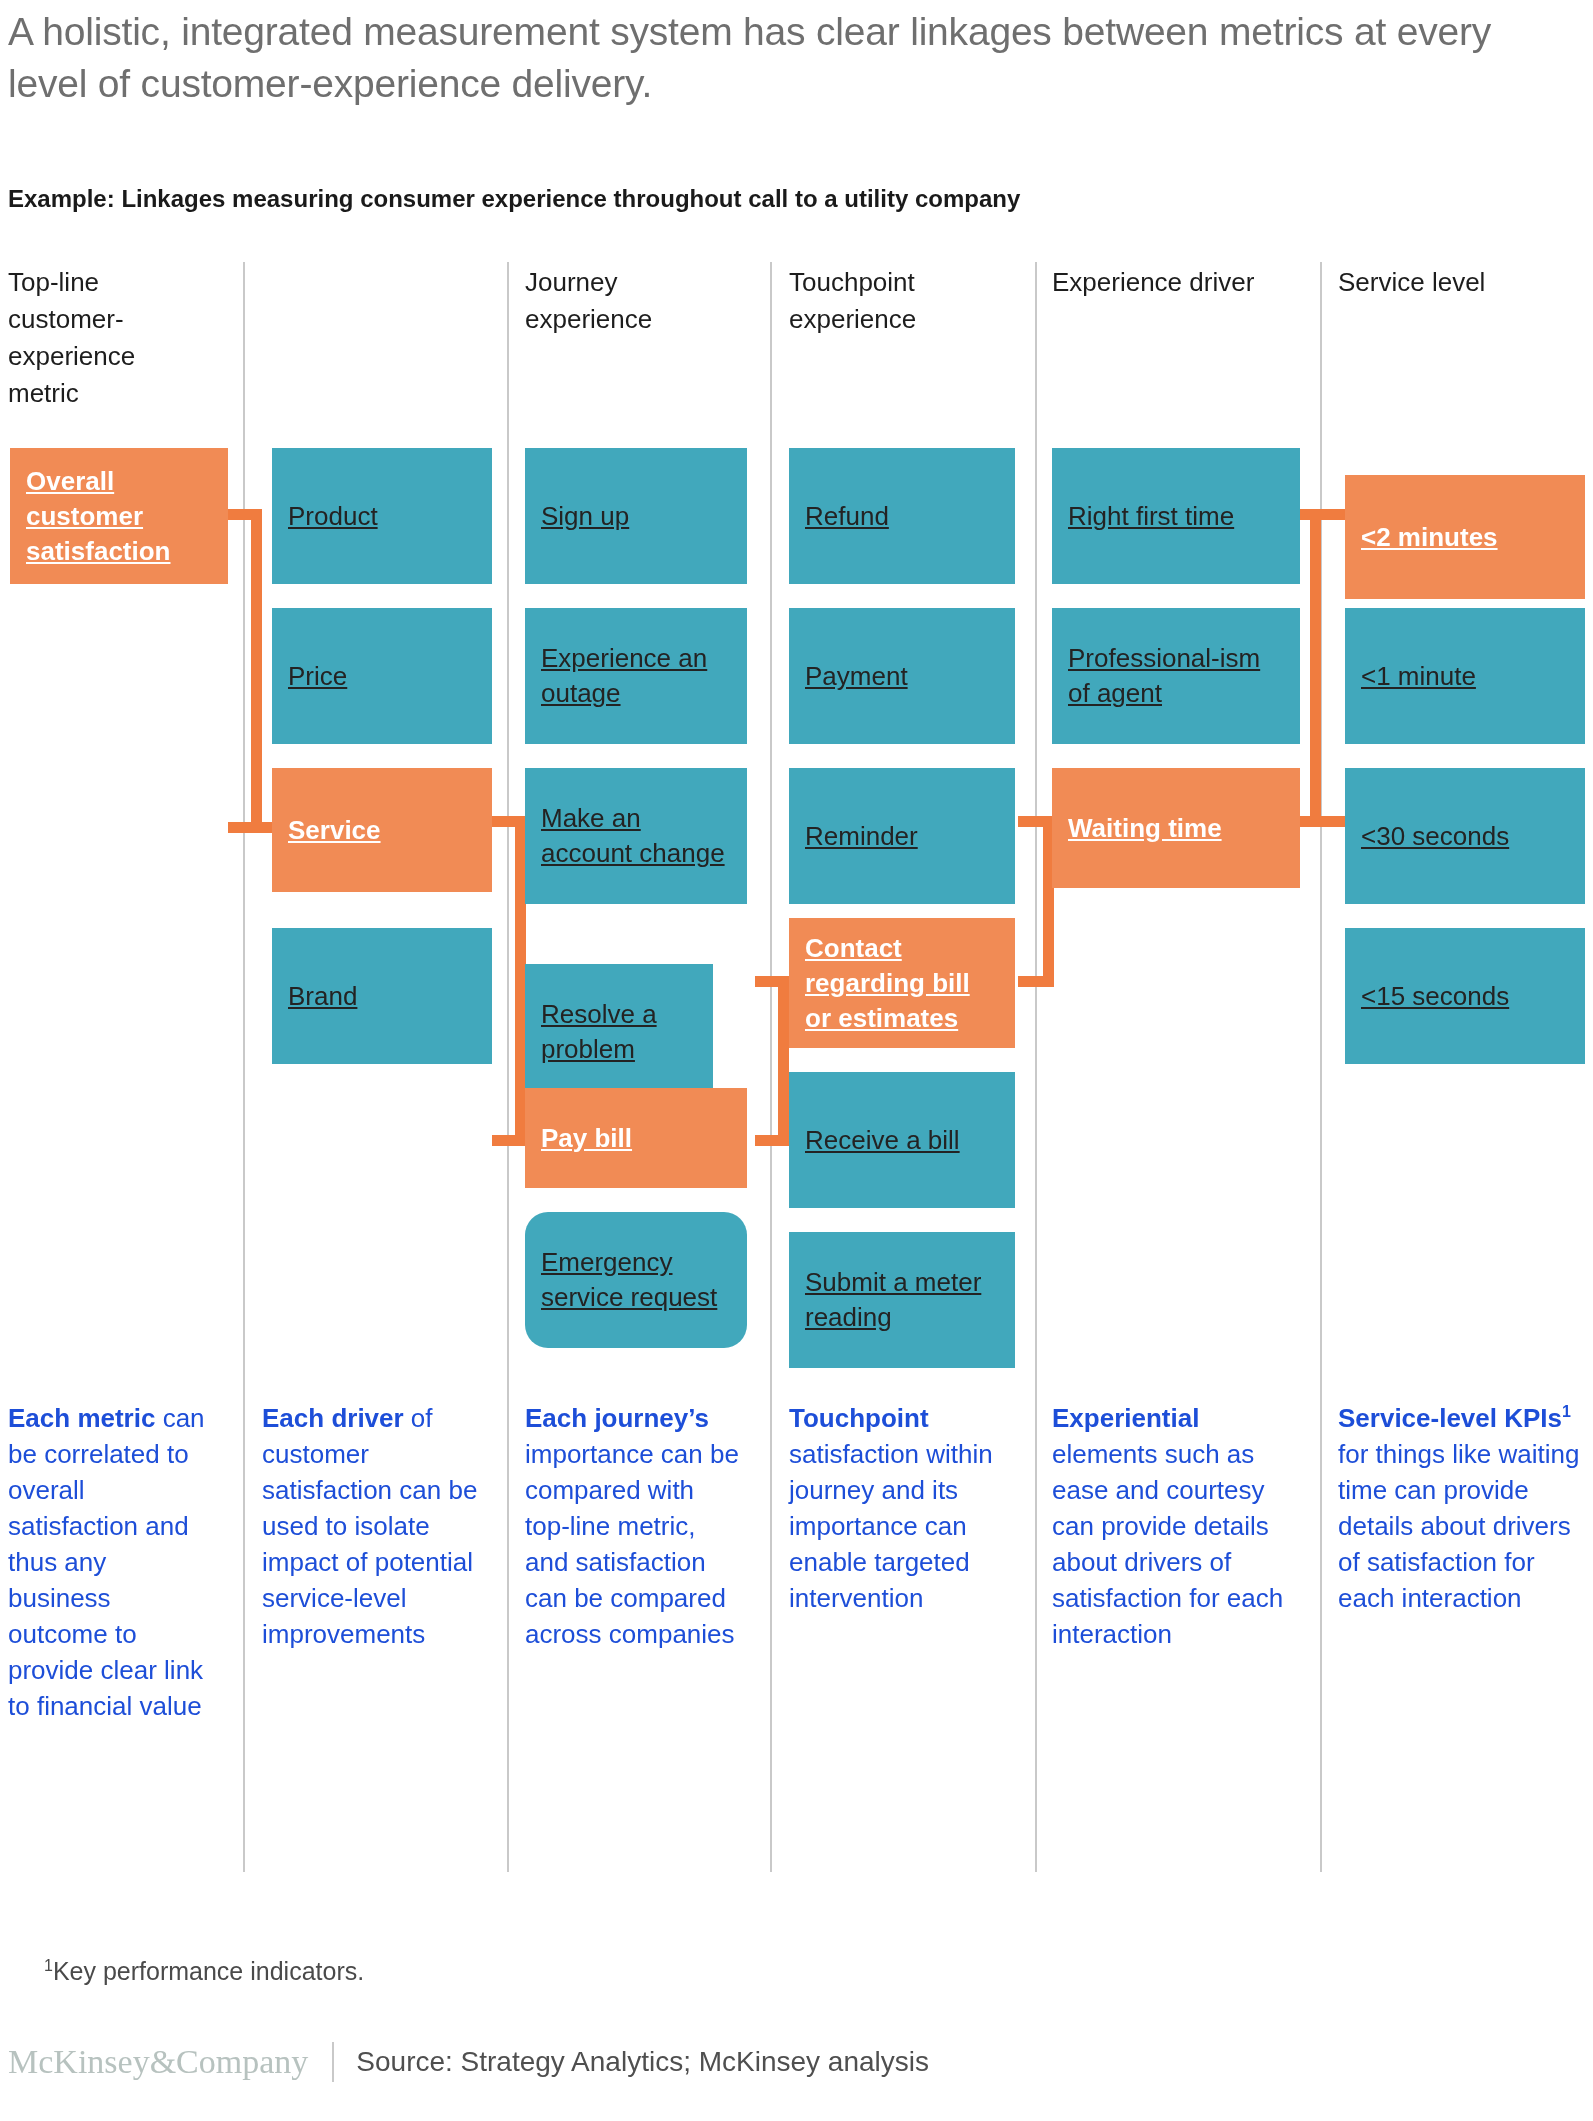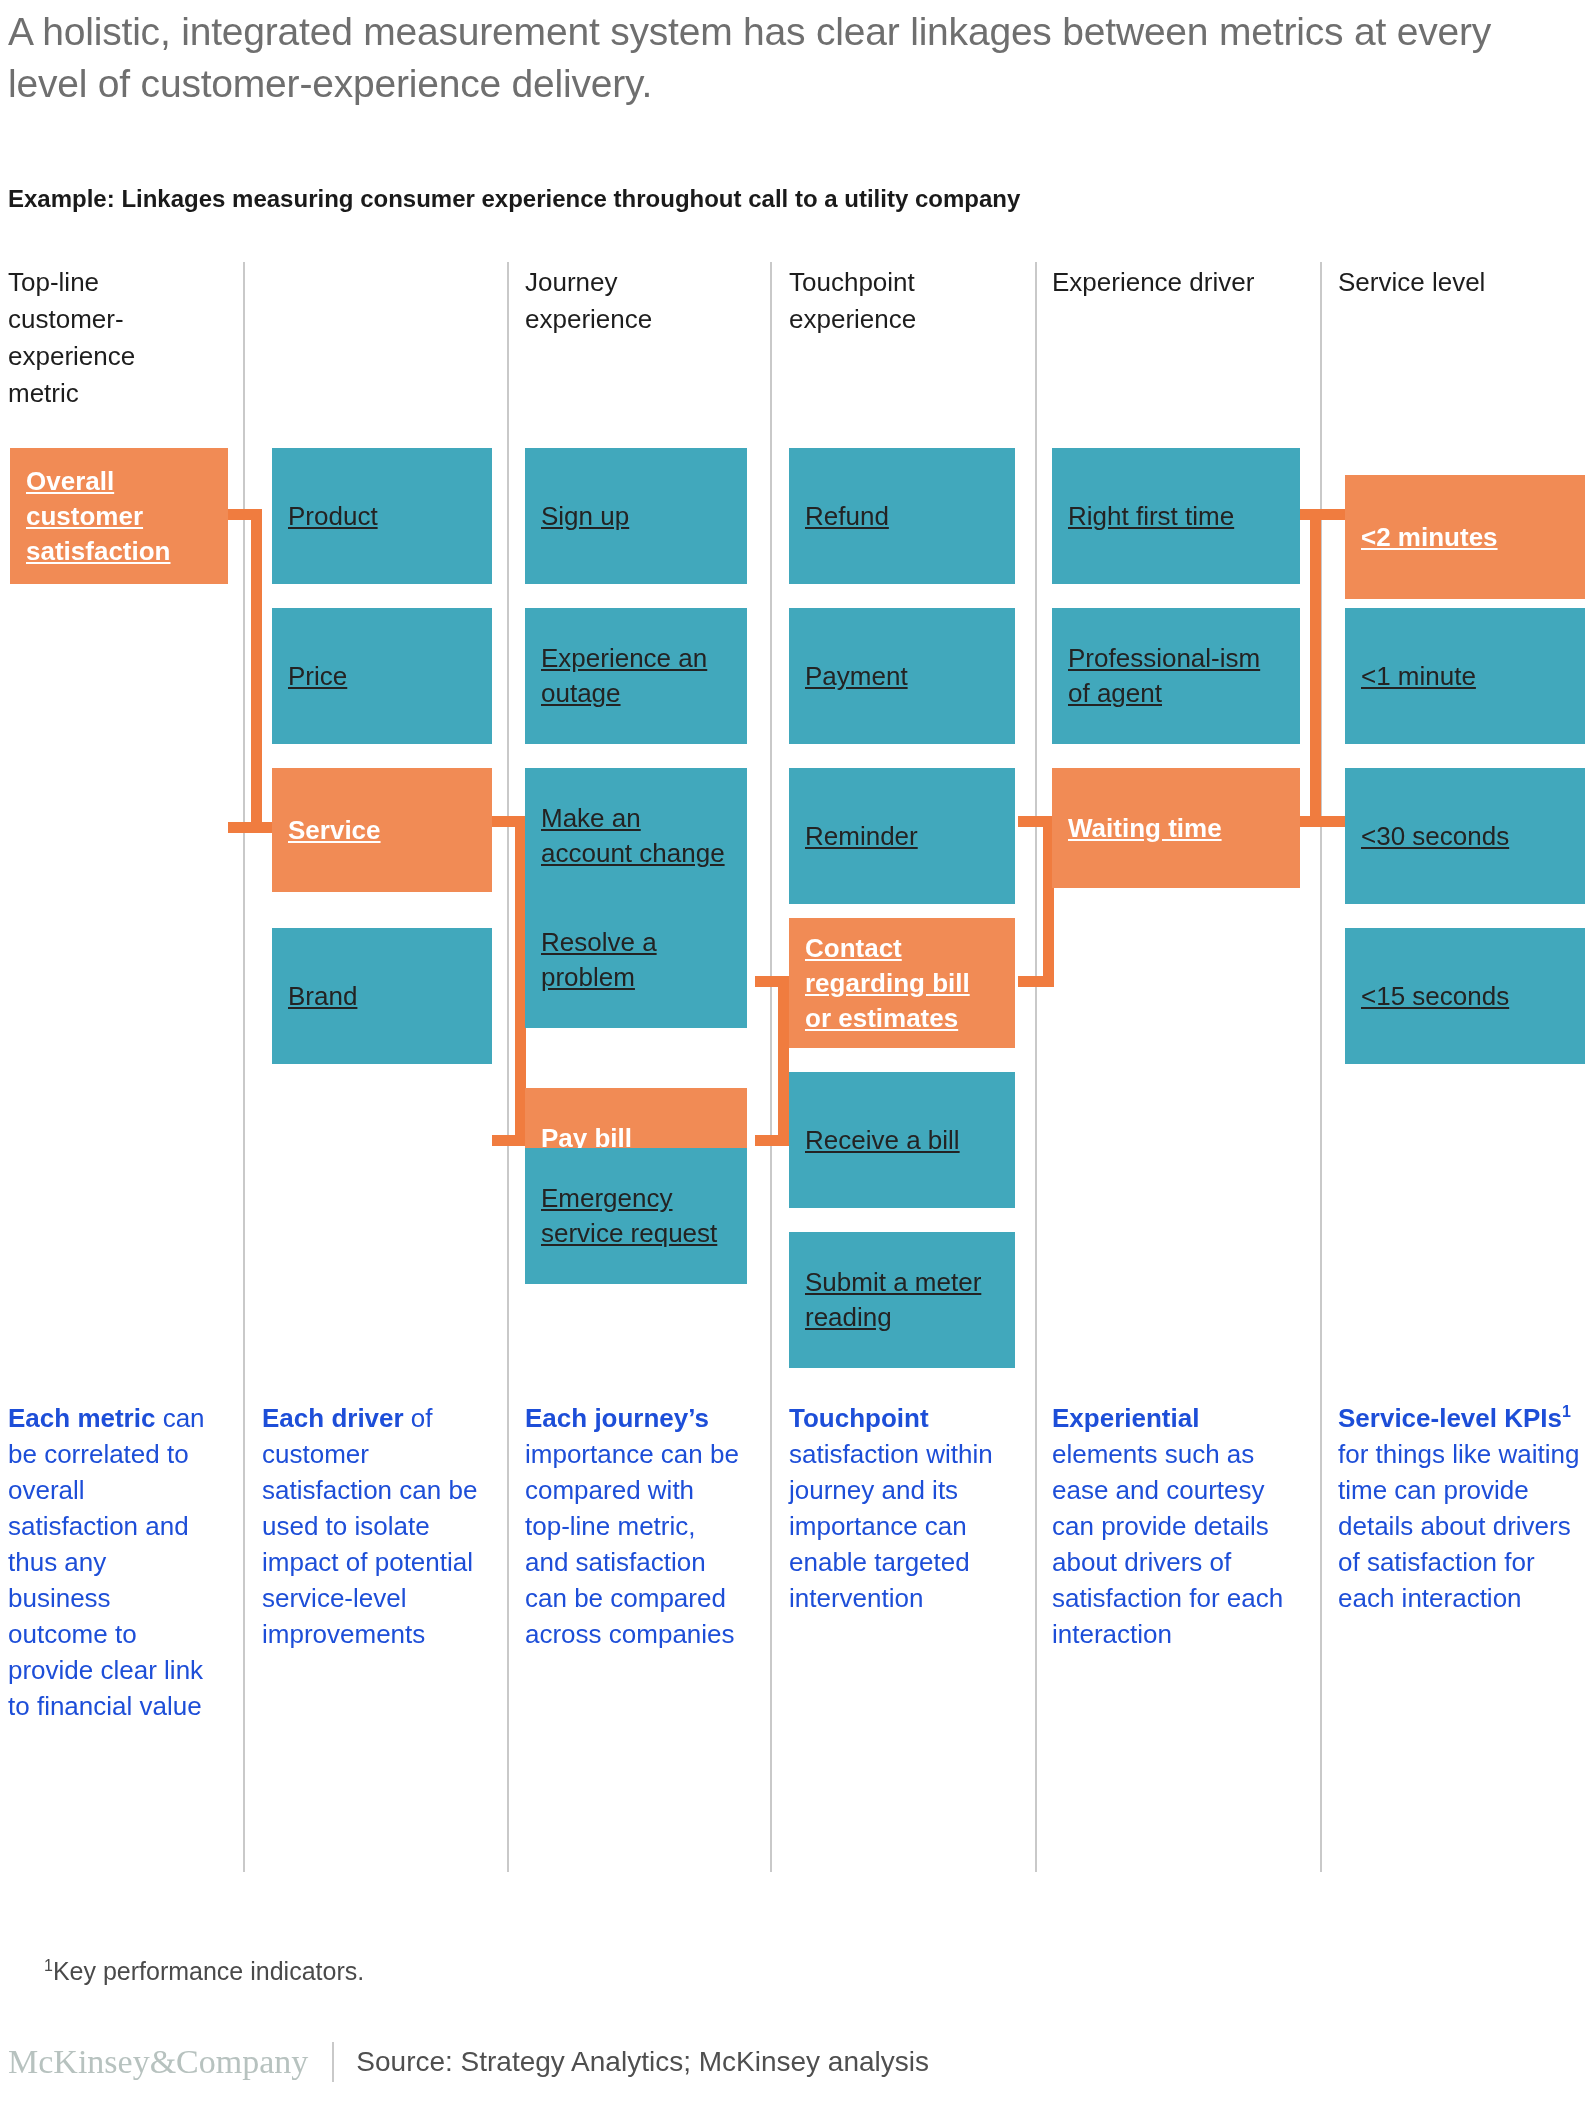--- a/index.html
+++ b/index.html
@@ -123,27 +123,27 @@
 
   <div class="box teal" style="left:525px;top:448px;width:222px;height:136px;">
     <span class="lbl">Sign up</span>
   </div>
   <div class="box teal" style="left:525px;top:608px;width:222px;height:136px;">
     <span class="lbl">Experience an outage</span>
   </div>
   <div class="box teal" style="left:525px;top:768px;width:222px;height:136px;">
     <span class="lbl">Make an account change</span>
   </div>
-  <div class="box teal" style="left:525px;top:892px;width:222px;height:136px;">
+  <div class="box teal" style="left:525px;top:964px;width:188px;height:136px;">
     <span class="lbl">Resolve a problem</span>
   </div>
   <div class="box orange" style="left:525px;top:1088px;width:222px;height:100px;">
     <span class="lbl">Pay bill</span>
   </div>
-  <div class="box teal" style="left:525px;top:1148px;width:222px;height:136px;">
+  <div class="box teal" style="left:525px;top:1212px;width:222px;height:136px;border-radius:23px;">
     <span class="lbl">Emergency service request</span>
   </div>
 
   <div class="box teal" style="left:789px;top:448px;width:226px;height:136px;">
     <span class="lbl">Refund</span>
   </div>
   <div class="box teal" style="left:789px;top:608px;width:226px;height:136px;">
     <span class="lbl">Payment</span>
   </div>
   <div class="box teal" style="left:789px;top:768px;width:226px;height:136px;">

